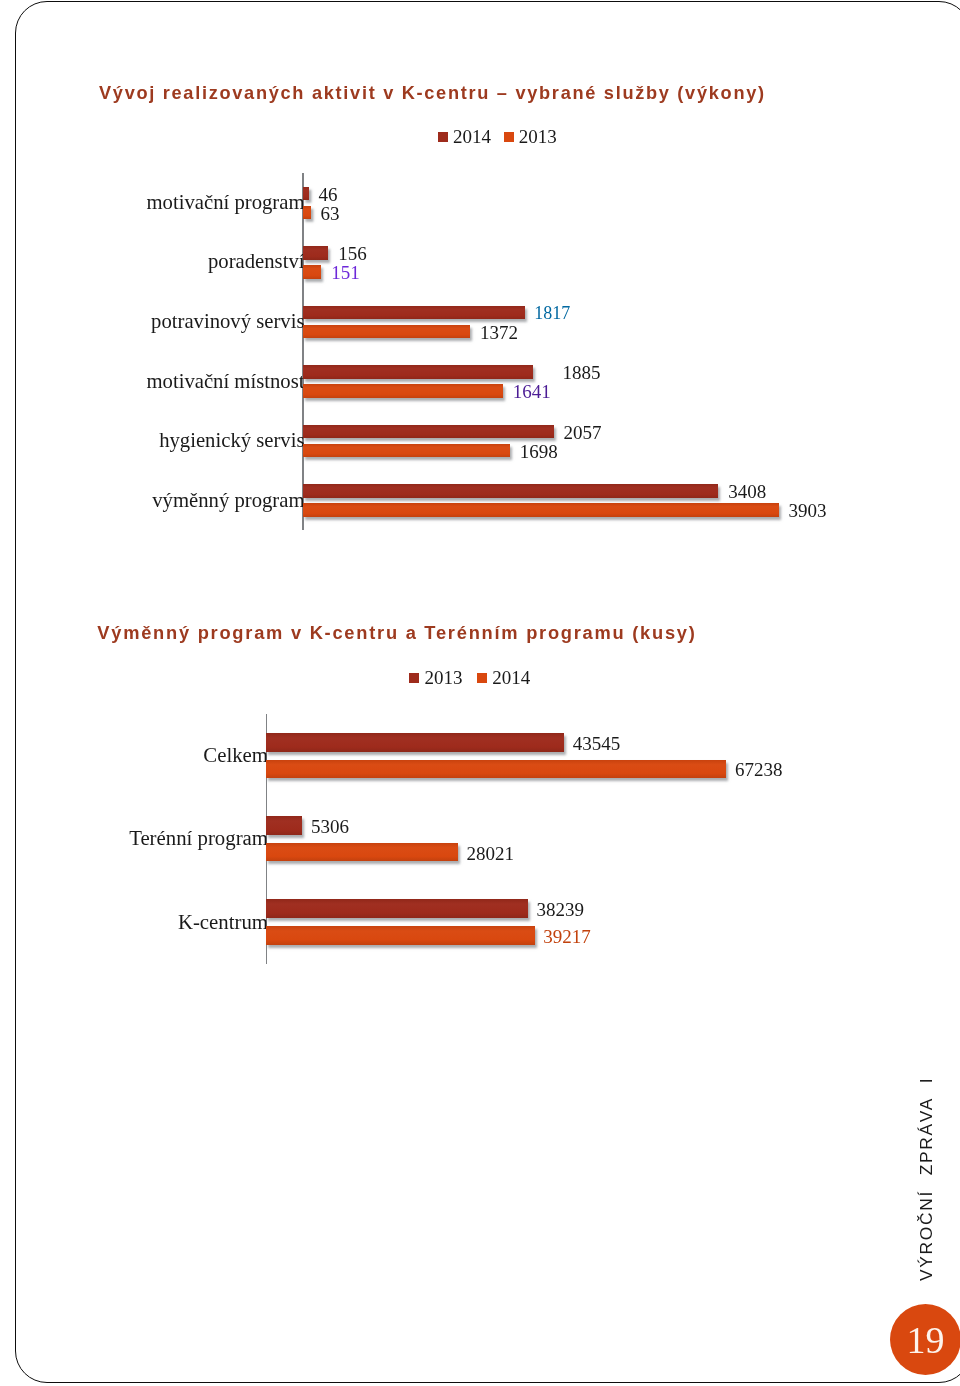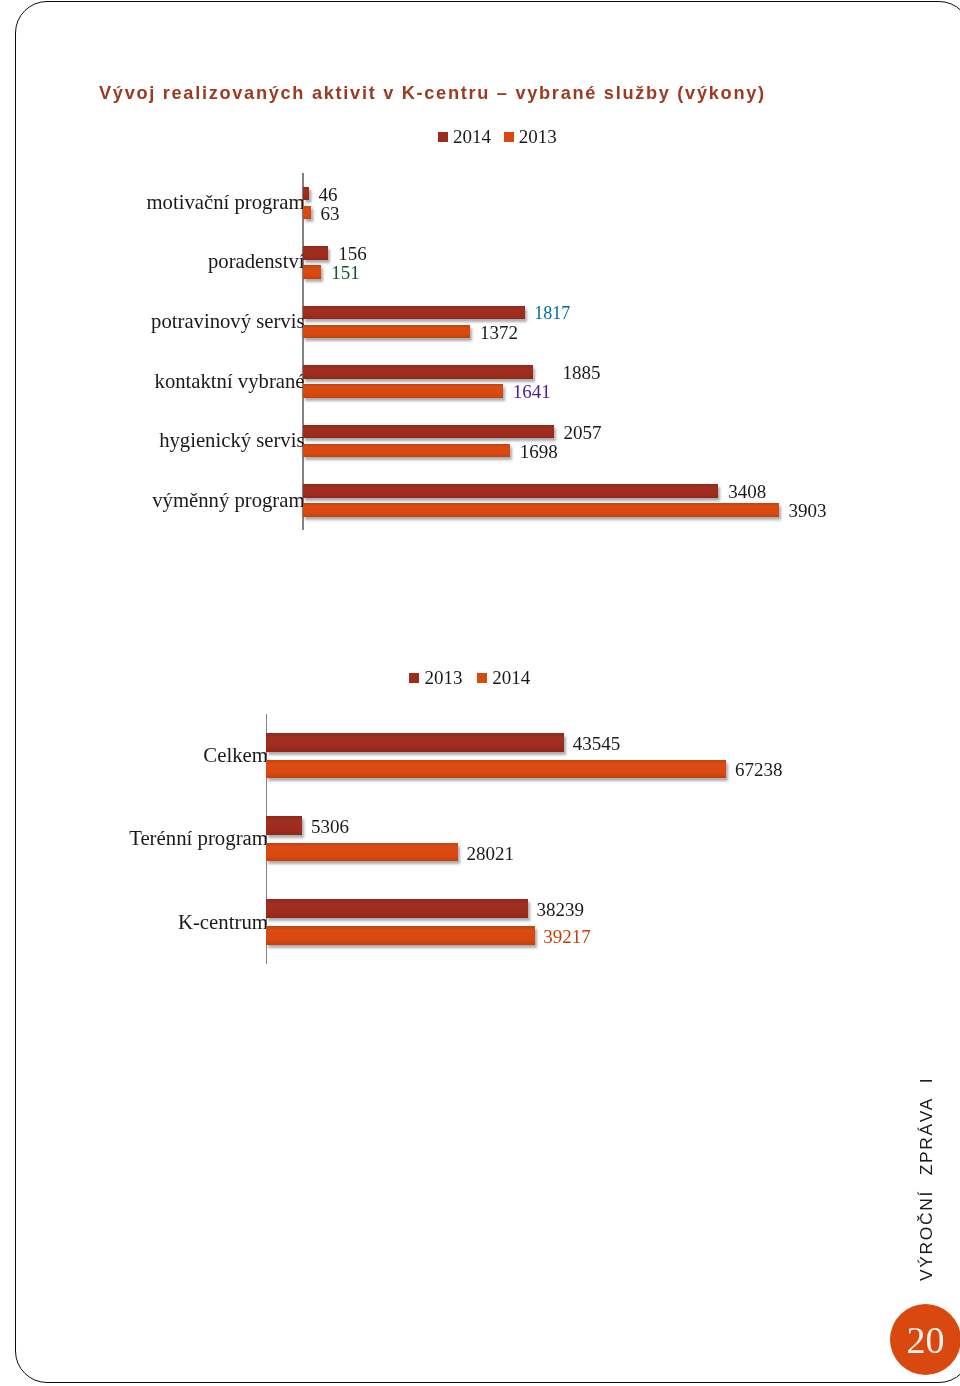--- a/index.html
+++ b/index.html
@@ -50,33 +50,33 @@
       <span class="legend-swatch" style="left: 490.5px; top: 131.6px; background: rgb(217, 72, 15);"></span>
       <span class="legend-label" style="left: 505.8px; top: 127.2px; font-size: 19px;">2013</span>
     </div>
 
     <div class="axis-line" style="left: 289.4px; top: 173.2px; height: 357.3px; background: rgb(128, 130, 133);"></div>
 
     <div class="plot">
       <div class="category-label" style="width: 271.5px; font-size: 20.7px; line-height: 20.7px; top: 191.925px; color: rgb(26, 26, 26);">motivační program</div>
       <div class="category-label" style="width: 271.5px; font-size: 20.7px; line-height: 20.7px; top: 251.475px; color: rgb(26, 26, 26);">poradenství</div>
       <div class="category-label" style="width: 271.5px; font-size: 20.7px; line-height: 20.7px; top: 311.025px; color: rgb(26, 26, 26);">potravinový servis</div>
-      <div class="category-label" style="width: 271.5px; font-size: 20.7px; line-height: 20.7px; top: 370.575px; color: rgb(26, 26, 26);">kontaktní vybrané</div>
+      <div class="category-label" style="width: 271.5px; font-size: 20.7px; line-height: 20.7px; top: 370.575px; color: rgb(26, 26, 26);">motivační místnost</div>
       <div class="category-label" style="width: 271.5px; font-size: 20.7px; line-height: 20.7px; top: 430.125px; color: rgb(26, 26, 26);">hygienický servis</div>
       <div class="category-label" style="width: 271.5px; font-size: 20.7px; line-height: 20.7px; top: 489.675px; color: rgb(26, 26, 26);">výměnný program</div>
 
       <div class="bar" style="left: 290px; top: 186.675px; width: 5.60769px; height: 13.6px; background: linear-gradient(rgb(145, 40, 26) 0%, rgb(160, 47, 33) 26%, rgb(158, 43, 28) 74%, rgb(142, 39, 25) 100%);"></div>
       <div class="value-label" style="left: 305.408px; font-size: 19px; line-height: 19px; top: 184.575px; color: rgb(26, 26, 26);">46</div>
       <div class="bar" style="left: 290px; top: 205.675px; width: 7.68009px; height: 13.6px; background: linear-gradient(rgb(200, 66, 14) 0%, rgb(218, 76, 20) 26%, rgb(217, 72, 15) 74%, rgb(195, 65, 14) 100%);"></div>
       <div class="value-label" style="left: 307.48px; font-size: 19px; line-height: 19px; top: 203.575px; color: rgb(26, 26, 26);">63</div>
 
       <div class="bar" style="left: 290px; top: 246.225px; width: 25.3565px; height: 13.6px; background: linear-gradient(rgb(145, 40, 26) 0%, rgb(160, 47, 33) 26%, rgb(158, 43, 28) 74%, rgb(142, 39, 25) 100%);"></div>
       <div class="value-label" style="left: 325.156px; font-size: 19px; line-height: 19px; top: 244.125px; color: rgb(26, 26, 26);">156</div>
       <div class="bar" style="left: 290px; top: 265.225px; width: 18.4078px; height: 13.6px; background: linear-gradient(rgb(200, 66, 14) 0%, rgb(218, 76, 20) 26%, rgb(217, 72, 15) 74%, rgb(195, 65, 14) 100%);"></div>
-      <div class="value-label" style="left: 318.208px; font-size: 19px; line-height: 19px; top: 263.125px; color: #14532d;">151</div>
+      <div class="value-label" style="left: 318.208px; font-size: 19px; line-height: 19px; top: 263.125px; color: #6d28d9;">151</div>
 
       <div class="bar" style="left: 290px; top: 305.775px; width: 221.504px; height: 13.6px; background: linear-gradient(rgb(145, 40, 26) 0%, rgb(160, 47, 33) 26%, rgb(158, 43, 28) 74%, rgb(142, 39, 25) 100%);"></div>
       <div class="value-label" style="left: 521.304px; font-size: 18px; line-height: 19px; top: 303.675px; color: #0369a1;">1817</div>
       <div class="bar" style="left: 290px; top: 324.775px; width: 167.255px; height: 13.6px; background: linear-gradient(rgb(200, 66, 14) 0%, rgb(218, 76, 20) 26%, rgb(217, 72, 15) 74%, rgb(195, 65, 14) 100%);"></div>
       <div class="value-label" style="left: 467.055px; font-size: 19px; line-height: 19px; top: 322.675px; color: rgb(26, 26, 26);">1372</div>
 
       <div class="bar" style="left: 290px; top: 365.325px; width: 229.793px; height: 13.6px; background: linear-gradient(rgb(145, 40, 26) 0%, rgb(160, 47, 33) 26%, rgb(158, 43, 28) 74%, rgb(142, 39, 25) 100%);"></div>
       <div class="value-label" style="left: 529.593px; font-size: 19px; line-height: 19px; top: 363.225px; color: rgb(26, 26, 26); margin-left: 20px;">1885</div>
       <div class="bar" style="left: 290px; top: 384.325px; width: 200.048px; height: 13.6px; background: linear-gradient(rgb(200, 66, 14) 0%, rgb(218, 76, 20) 26%, rgb(217, 72, 15) 74%, rgb(195, 65, 14) 100%);"></div>
       <div class="value-label" style="left: 499.848px; font-size: 19px; line-height: 19px; top: 382.225px; color: #4c1d95;">1641</div>
@@ -87,20 +87,21 @@
       <div class="value-label" style="left: 506.797px; font-size: 19px; line-height: 19px; top: 441.775px; color: rgb(26, 26, 26);">1698</div>
 
       <div class="bar" style="left: 290px; top: 484.425px; width: 415.456px; height: 13.6px; background: linear-gradient(rgb(145, 40, 26) 0%, rgb(160, 47, 33) 26%, rgb(158, 43, 28) 74%, rgb(142, 39, 25) 100%);"></div>
       <div class="value-label" style="left: 715.256px; font-size: 19px; line-height: 19px; top: 482.325px; color: rgb(26, 26, 26);">3408</div>
       <div class="bar" style="left: 290px; top: 503.425px; width: 475.8px; height: 13.6px; background: linear-gradient(rgb(200, 66, 14) 0%, rgb(218, 76, 20) 26%, rgb(217, 72, 15) 74%, rgb(195, 65, 14) 100%);"></div>
       <div class="value-label" style="left: 775.6px; font-size: 19px; line-height: 19px; top: 501.325px; color: rgb(26, 26, 26);">3903</div>
     </div>
   </div>
 
   <div class="chart" id="chart-2">
+    <div class="chart-title" style="left: 84.3px; top: 621.6px; font-size: 18.3px; letter-spacing: 1.75px; color: rgb(157, 58, 31);">Výměnný program v K-centru a Terénním programu (kusy)</div>
 
     <div class="legend">
       <span class="legend-swatch" style="left: 396.1px; top: 672.7px; background: rgb(158, 43, 28);"></span>
       <span class="legend-label" style="left: 411.4px; top: 668.3px; font-size: 19px;">2013</span>
       <span class="legend-swatch" style="left: 463.9px; top: 672.7px; background: rgb(217, 72, 15);"></span>
       <span class="legend-label" style="left: 479.2px; top: 668.3px; font-size: 19px;">2014</span>
     </div>
 
     <div class="axis-line" style="left: 252.5px; top: 714px; height: 249.5px; background: rgb(128, 130, 133);"></div>
 
@@ -121,15 +122,15 @@
 
       <div class="bar" style="left: 253.1px; top: 899.167px; width: 261.778px; height: 18.8px; background: linear-gradient(rgb(145, 40, 26) 0%, rgb(160, 47, 33) 26%, rgb(158, 43, 28) 74%, rgb(142, 39, 25) 100%);"></div>
       <div class="value-label" style="left: 523.478px; font-size: 19px; line-height: 19px; top: 899.967px; color: rgb(26, 26, 26);">38239</div>
       <div class="bar" style="left: 253.1px; top: 925.867px; width: 268.473px; height: 18.8px; background: linear-gradient(rgb(200, 66, 14) 0%, rgb(218, 76, 20) 26%, rgb(217, 72, 15) 74%, rgb(195, 65, 14) 100%);"></div>
       <div class="value-label" style="left: 530.173px; font-size: 19px; line-height: 19px; top: 926.667px; color: #c2410c;">39217</div>
     </div>
   </div>
 
   <div class="side-caption">VÝROČNÍ ZPRÁVA I</div>
 
-  <div class="page-number" style="background: rgb(217, 72, 15); color: rgb(253, 243, 236);">20</div>
+  <div class="page-number" style="background: rgb(217, 72, 15); color: rgb(253, 243, 236);">19</div>
 
 </div>
 
 </body></html>

